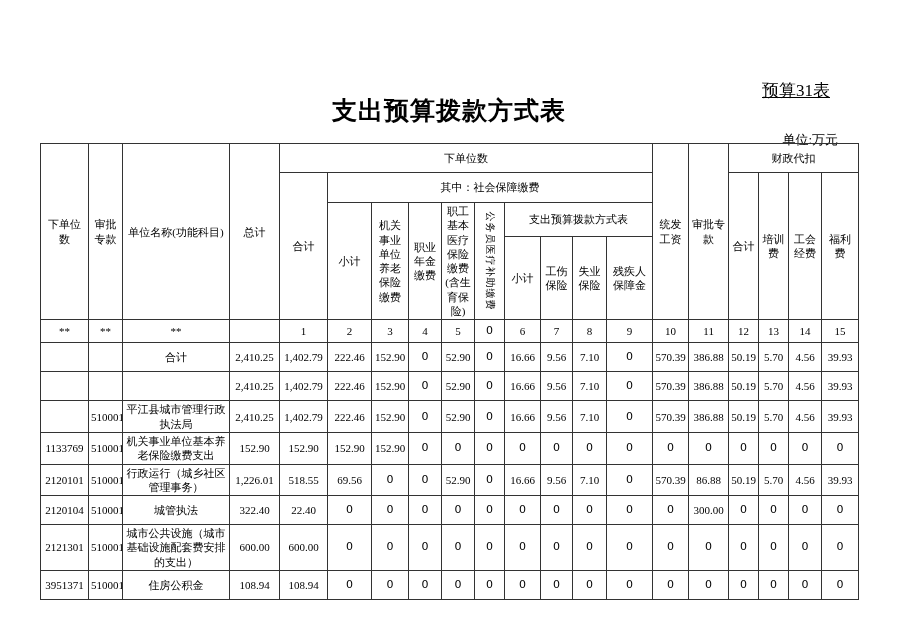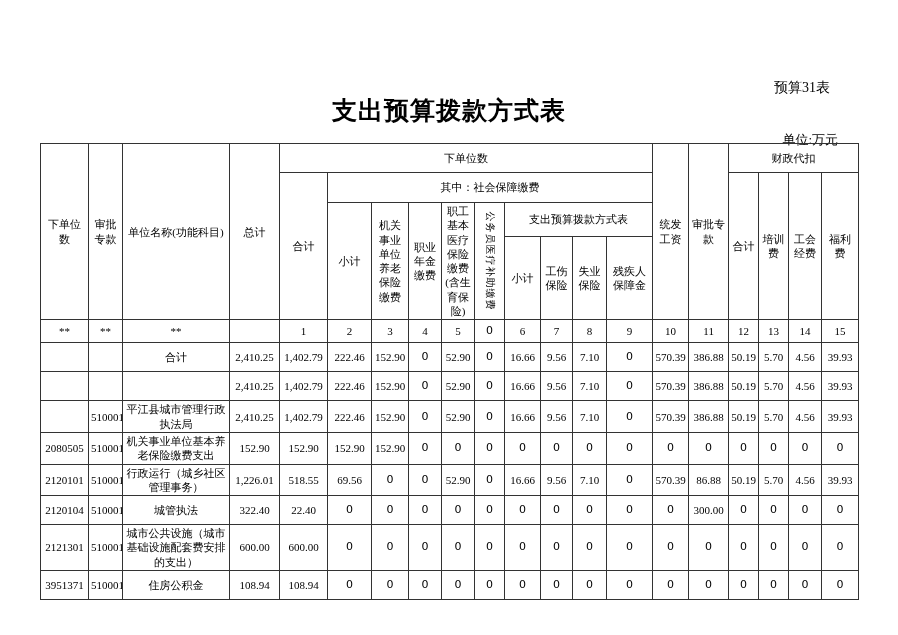--- a/index.html
+++ b/index.html
@@ -10,21 +10,22 @@
     height: 635px;
     background: #ffffff;
     font-family: "Liberation Serif", "DejaVu Serif", serif;
     color: #000;
     overflow: hidden;
   }
   .corner-label {
     position: absolute;
     top: 79px;
     right: 68px;
-    font-size: 14px;
+    font-size: 17px;
+    text-decoration: underline;
   }
   .doc-title {
     position: absolute;
     top: 94px;
     left: 0;
     width: 100%;
     text-align: center;
     font-family: "Liberation Sans", "DejaVu Sans", sans-serif;
     font-weight: bold;
     font-size: 25px;
@@ -233,21 +234,21 @@
           <td class="num-col">7.10</td>
           <td class="num-col zero">0</td>
           <td class="num-col">570.39</td>
           <td class="num-col">386.88</td>
           <td class="num-col">50.19</td>
           <td class="num-col">5.70</td>
           <td class="num-col">4.56</td>
           <td class="num-col">39.93</td>
         </tr>
         <tr class="data-row">
-          <td class="num-col">2080505</td>
+          <td class="num-col">1133769</td>
           <td class="num-col">510001</td>
           <td class="name-col">机关事业单位基本养老保险缴费支出</td>
           <td class="num-col">152.90</td>
           <td class="num-col">152.90</td>
           <td class="num-col">152.90</td>
           <td class="num-col">152.90</td>
           <td class="num-col zero">0</td>
           <td class="num-col zero">0</td>
           <td class="num-col zero">0</td>
           <td class="num-col zero">0</td>

